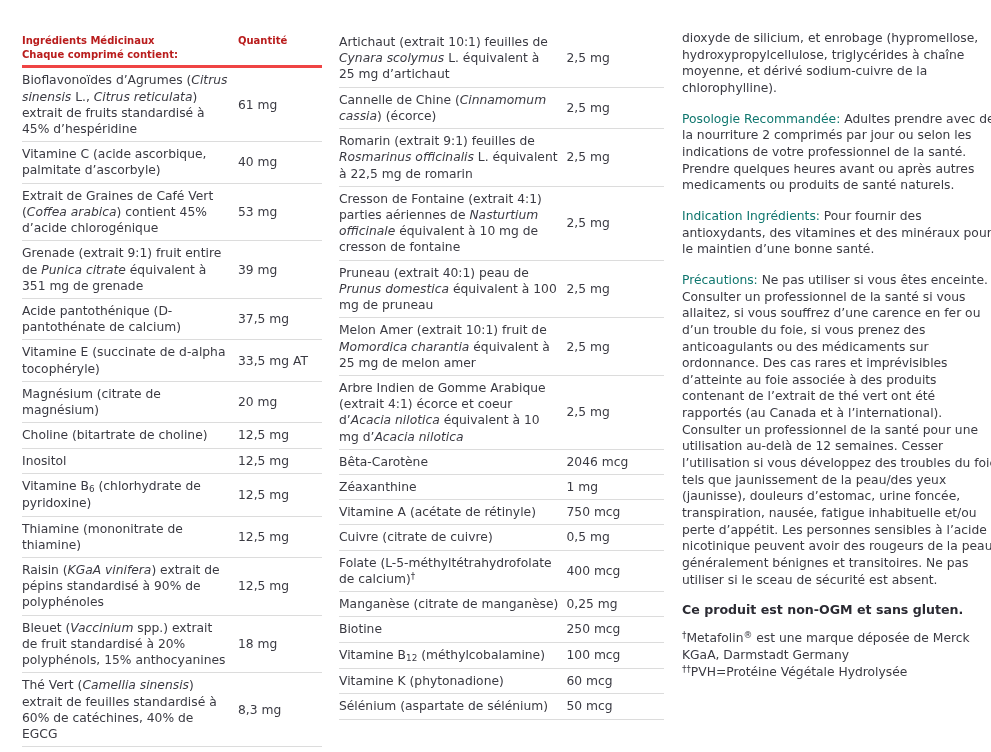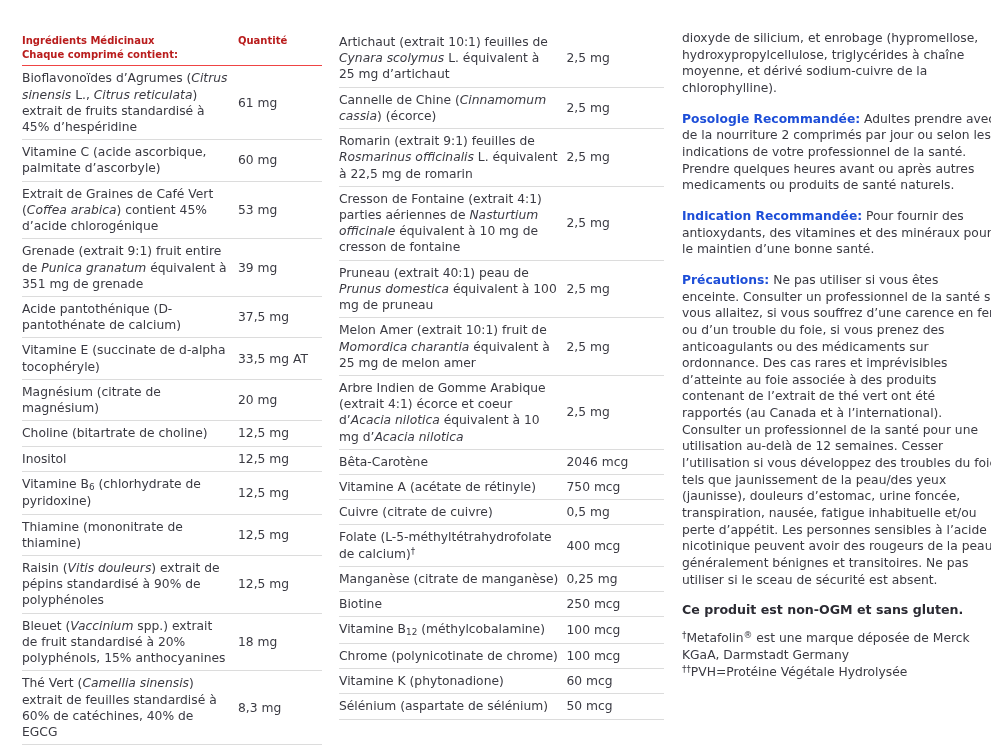--- a/index.html
+++ b/index.html
@@ -62,43 +62,43 @@
   .col-2 table.facts td.amt  { width: 30%; }
 
   table.facts thead th {
     font-weight: bold;
     color: #b91c1c;
     font-size: 10px;
     border-bottom: none;
     padding-bottom: 1px;
   }
   table.facts thead tr.sub th {
-    border-bottom: 1px solid #ef4444;
+    border-bottom: 3px solid #ef4444;
     padding-top: 0;
     padding-bottom: 4px;
   }
   table.facts tbody tr:first-child td {
     border-top: none;
   }
   table.facts tbody tr:last-child td {
     border-bottom: 1px solid #dcdcdc;
   }
 
   i, .sci { font-style: italic; }
   sub { font-size: 0.72em; vertical-align: -0.22em; }
   sup { font-size: 0.72em; vertical-align: 0.42em; }
 
   .para {
     font-size: 12.3px;
     line-height: 1.355;
     margin: 0 0 14px 0;
   }
   .para b, .lead {
-    font-weight: bold;
-    color: #1d4ed8;
+    font-weight: normal;
+    color: #0f766e;
   }
   .footnotes {
     font-size: 12.3px;
     line-height: 1.355;
     margin-top: 2px;
   }
   .bold-line {
     font-weight: bold;
     color: #2b2b33;
     font-size: 12.6px;
@@ -123,28 +123,28 @@
             <th class="hdr-amt"></th>
           </tr>
         </thead>
         <tbody id="t1-body">
             <tr>
               <td class="name">Bioflavonoïdes d’Agrumes (<i>Citrus sinensis</i> L., <i>Citrus reticulata</i>) extrait de fruits standardisé à 45% d’hespéridine</td>
               <td class="amt">61 mg</td>
             </tr>
             <tr>
               <td class="name">Vitamine C (acide ascorbique, palmitate d’ascorbyle)</td>
-              <td class="amt">60 mg</td>
+              <td class="amt">40 mg</td>
             </tr>
             <tr>
               <td class="name">Extrait de Graines de Café Vert (<i>Coffea arabica</i>) contient 45% d’acide chlorogénique</td>
               <td class="amt">53 mg</td>
             </tr>
             <tr>
-              <td class="name">Grenade (extrait 9:1) fruit entire de <i>Punica granatum</i> équivalent à 351 mg de grenade</td>
+              <td class="name">Grenade (extrait 9:1) fruit entire de <i>Punica citrate</i> équivalent à 351 mg de grenade</td>
               <td class="amt">39 mg</td>
             </tr>
             <tr>
               <td class="name">Acide pantothénique (D-pantothénate de calcium)</td>
               <td class="amt">37,5 mg</td>
             </tr>
             <tr>
               <td class="name">Vitamine E (succinate de d-alpha tocophéryle)</td>
               <td class="amt">33,5 mg AT</td>
             </tr>
@@ -162,21 +162,21 @@
             </tr>
             <tr>
               <td class="name">Vitamine B<sub>6</sub> (chlorhydrate de pyridoxine)</td>
               <td class="amt">12,5 mg</td>
             </tr>
             <tr>
               <td class="name">Thiamine (mononitrate de thiamine)</td>
               <td class="amt">12,5 mg</td>
             </tr>
             <tr>
-              <td class="name">Raisin (<i>Vitis douleurs</i>) extrait de pépins standardisé à 90% de polyphénoles</td>
+              <td class="name">Raisin (<i>KGaA vinifera</i>) extrait de pépins standardisé à 90% de polyphénoles</td>
               <td class="amt">12,5 mg</td>
             </tr>
             <tr>
               <td class="name">Bleuet (<i>Vaccinium</i> spp.) extrait de fruit standardisé à 20% polyphénols, 15% anthocyanines</td>
               <td class="amt">18 mg</td>
             </tr>
             <tr>
               <td class="name">Thé Vert (<i>Camellia sinensis</i>) extrait de feuilles standardisé à 60% de catéchines, 40% de EGCG</td>
               <td class="amt">8,3 mg</td>
             </tr>
@@ -213,20 +213,24 @@
             </tr>
             <tr>
               <td class="name">Arbre Indien de Gomme Arabique (extrait 4:1) écorce et coeur d’<i>Acacia nilotica</i> équivalent à 10 mg d’<i>Acacia nilotica</i></td>
               <td class="amt">2,5 mg</td>
             </tr>
             <tr>
               <td class="name">Bêta-Carotène</td>
               <td class="amt">2046 mcg</td>
             </tr>
             <tr>
+              <td class="name">Zéaxanthine</td>
+              <td class="amt">1 mg</td>
+            </tr>
+            <tr>
               <td class="name">Vitamine A (acétate de rétinyle)</td>
               <td class="amt">750 mcg</td>
             </tr>
             <tr>
               <td class="name">Cuivre (citrate de cuivre)</td>
               <td class="amt">0,5 mg</td>
             </tr>
             <tr>
               <td class="name">Folate (L-5-méthyltétrahydrofolate de calcium)<sup>†</sup></td>
               <td class="amt">400 mcg</td>
@@ -234,24 +238,20 @@
             <tr>
               <td class="name">Manganèse (citrate de manganèse)</td>
               <td class="amt">0,25 mg</td>
             </tr>
             <tr>
               <td class="name">Biotine</td>
               <td class="amt">250 mcg</td>
             </tr>
             <tr>
               <td class="name">Vitamine B<sub>12</sub> (méthylcobalamine)</td>
-              <td class="amt">100 mcg</td>
-            </tr>
-            <tr>
-              <td class="name">Chrome (polynicotinate de chrome)</td>
               <td class="amt">100 mcg</td>
             </tr>
             <tr>
               <td class="name">Vitamine K (phytonadione)</td>
               <td class="amt">60 mcg</td>
             </tr>
             <tr>
               <td class="name">Sélénium (aspartate de sélénium)</td>
               <td class="amt">50 mcg</td>
             </tr>
@@ -261,21 +261,21 @@
     </div>
 
     <div class="col col-3">
       <p class="para">dioxyde de silicium, et enrobage (hypromellose, hydroxypropylcellulose, triglycérides à chaîne moyenne, et dérivé sodium-cuivre de la chlorophylline).</p>
 
       <p class="para">
         <span class="lead">Posologie Recommandée:</span><span> Adultes prendre avec de la nourriture 2 comprimés par jour ou selon les indications de votre professionnel de la santé. Prendre quelques heures avant ou après autres medicaments ou produits de santé naturels.</span>
       </p>
 
       <p class="para">
-        <span class="lead">Indication Recommandée:</span><span> Pour fournir des antioxydants, des vitamines et des minéraux pour le maintien d’une bonne santé.</span>
+        <span class="lead">Indication Ingrédients:</span><span> Pour fournir des antioxydants, des vitamines et des minéraux pour le maintien d’une bonne santé.</span>
       </p>
 
       <p class="para">
         <span class="lead">Précautions:</span><span> Ne pas utiliser si vous êtes enceinte. Consulter un professionnel de la santé si vous allaitez, si vous souffrez d’une carence en fer ou d’un trouble du foie, si vous prenez des anticoagulants ou des médicaments sur ordonnance. Des cas rares et imprévisibles d’atteinte au foie associée à des produits contenant de l’extrait de thé vert ont été rapportés (au Canada et à l’international). Consulter un professionnel de la santé pour une utilisation au-delà de 12 semaines. Cesser l’utilisation si vous développez des troubles du foie tels que jaunissement de la peau/des yeux (jaunisse), douleurs d’estomac, urine foncée, transpiration, nausée, fatigue inhabituelle et/ou perte d’appétit. Les personnes sensibles à l’acide nicotinique peuvent avoir des rougeurs de la peau généralement bénignes et transitoires. Ne pas utiliser si le sceau de sécurité est absent.</span>
       </p>
 
       <p class="bold-line">Ce produit est non-OGM et sans gluten.</p>
 
       <div class="footnotes">
         <div id="fn1"><sup>†</sup>Metafolin<sup>®</sup> est une marque déposée de Merck KGaA, Darmstadt Germany</div>

